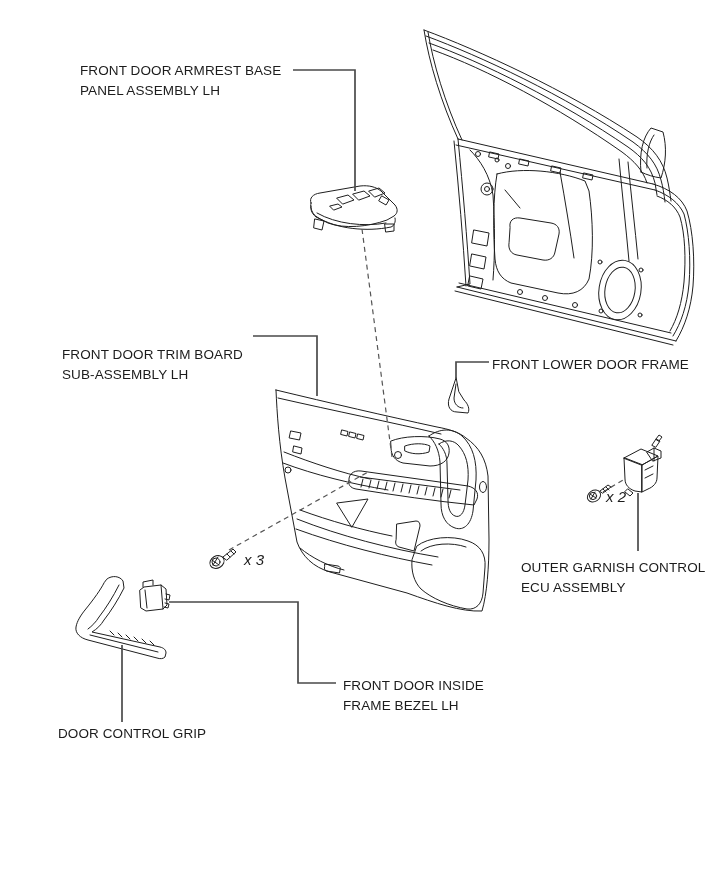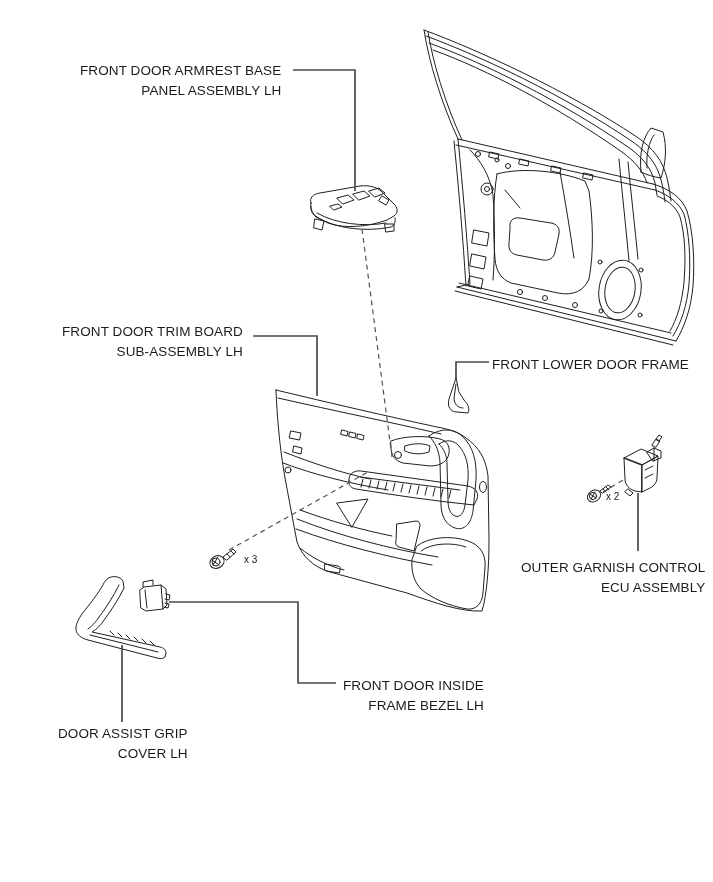--- a/index.html
+++ b/index.html
@@ -1,26 +1,26 @@
 <!DOCTYPE html>
 <html><head>
 <meta charset="utf-8">
 <style>
   html,body{margin:0;padding:0;background:#ffffff;}
   .stage{
     position:relative;width:713px;height:782px;background:#ffffff;
-    font-family:"Liberation Sans", sans-serif;overflow:hidden;text-align:right;
+    font-family:"Liberation Sans", sans-serif;overflow:hidden;
   }
   .stage svg{position:absolute;left:0;top:0;}
   .callout{
     position:absolute;color:#1c1c1c;font-size:13.5px;line-height:19.5px;
     letter-spacing:0.1px;white-space:nowrap;
   }
   .qty{
-    position:absolute;color:#1c1c1c;font-size:10px;line-height:16px;white-space:nowrap;
+    position:absolute;color:#1c1c1c;font-size:15px;line-height:16px;white-space:nowrap;font-style:italic;
   }
   .pageno{
     position:absolute;left:18px;top:848px;color:#1c1c1c;font-size:14px;
   }
   .art{fill:none;stroke:#1f1f1f;stroke-width:1;stroke-linecap:round;stroke-linejoin:round;}
   .leader{fill:none;stroke:#4a4a4a;stroke-width:1.7;stroke-linejoin:miter;}
   .dash{fill:none;stroke:#555555;stroke-width:1.2;stroke-dasharray:5 4;}
 </style>
 </head>
 <body>
@@ -185,41 +185,40 @@
       <path d="M229,550 L368,472"></path>
       <path d="M603,492 L623,480"></path>
     </g>
   </svg>
 
   <div class="callout" style="left:80px;top:61px">
     <div>FRONT DOOR ARMREST BASE</div>
     <div>PANEL ASSEMBLY LH</div>
   </div>
 
-  <div class="callout" style="left:62px;top:322px">
+  <div class="callout" style="left:62px;top:345px">
     <div>FRONT DOOR TRIM BOARD</div>
     <div>SUB-ASSEMBLY LH</div>
   </div>
 
   <div class="callout" style="left:492px;top:355px">
     <div>FRONT LOWER DOOR FRAME</div>
   </div>
 
   <div class="callout" style="left:521px;top:558px">
     <div>OUTER GARNISH CONTROL</div>
     <div>ECU ASSEMBLY</div>
   </div>
 
   <div class="callout" style="left:343px;top:676px">
     <div>FRONT DOOR INSIDE</div>
     <div>FRAME BEZEL LH</div>
   </div>
 
   <div class="callout" style="left:58px;top:724px">
-    <div>DOOR ASSIST GRIP</div>
-    <div>COVER LH</div>
+    <div>DOOR CONTROL GRIP</div>
   </div>
 
   <div class="qty" style="left:244px;top:552px">x 3</div>
   <div class="qty" style="left:606px;top:489px">x 2</div>
 
   <div class="pageno">0</div>
 </div>
 
 </body></html>

